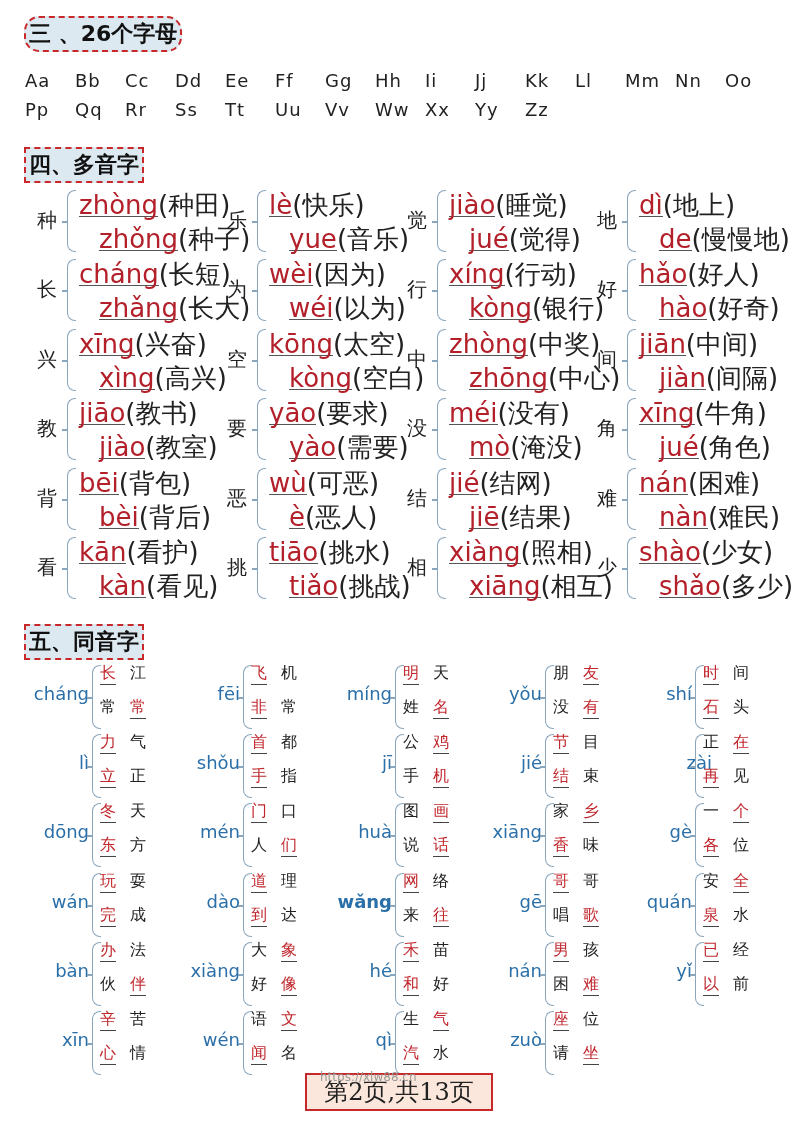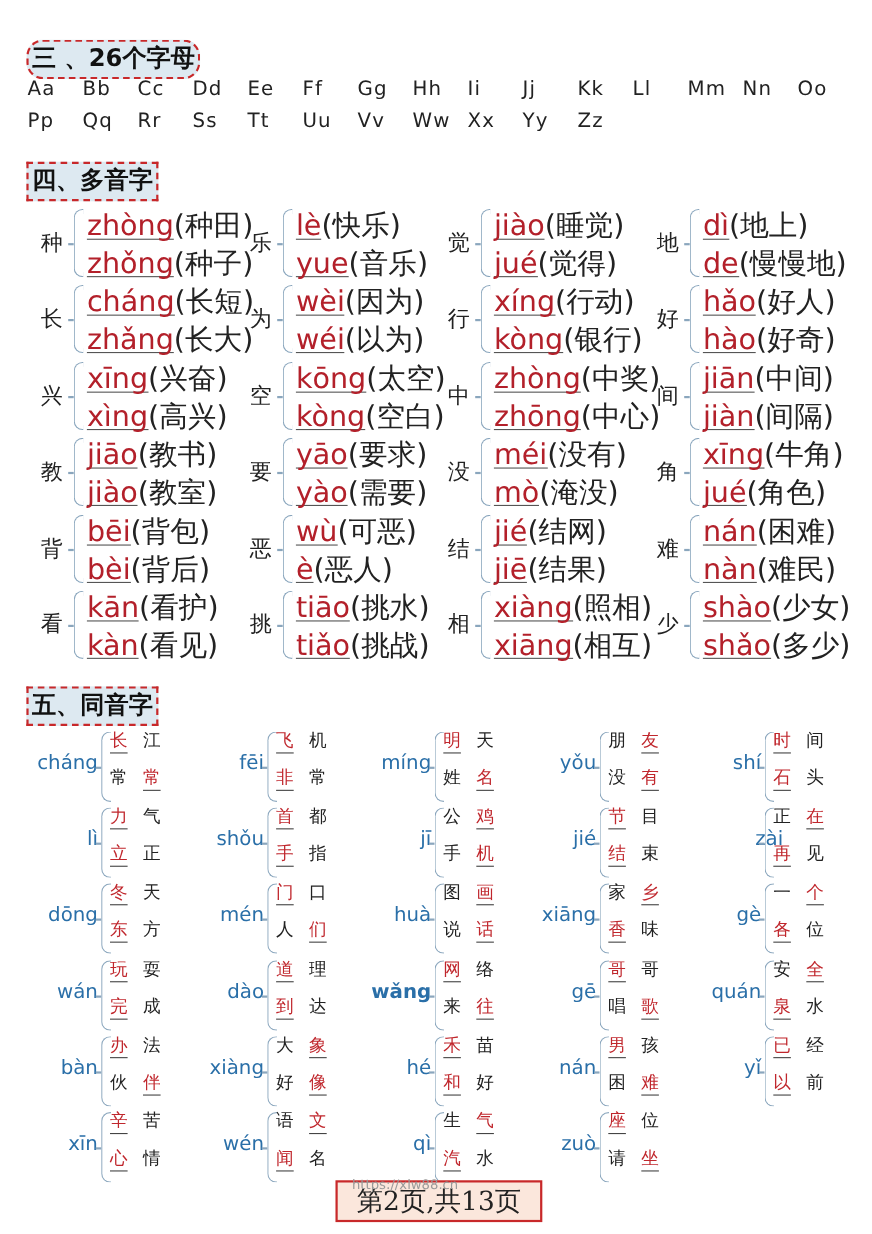--- a/index.html
+++ b/index.html
@@ -13,40 +13,40 @@
 
   
   .poly { position: absolute; height: 66px; }
   .poly .ch { position: absolute; left: 0; top: 19px; font-size: 20px; color: #222; }
   .brace { position: absolute; width: 8px; border: 1.5px solid #8aa6bd; border-right: none;
            border-radius: 8px 0 0 8px; }
   .brace::before { content: ""; position: absolute; left: -6px; top: 50%; width: 5px; height: 1.5px; background: #8aa6bd; }
   .poly .brace { left: 30px; top: 2px; height: 60px; }
   .poly .ln { position: absolute; left: 42px; font-size: 26px; white-space: nowrap; }
   .poly .ln1 { top: 0; }
-  .poly .ln2 { top: 34px; }
+  .poly .ln2 { top: 34px; margin-left: 20px; }
   .py { color: #b3202a; border-bottom: 1.5px solid #555; display: inline-block; line-height: 22px; }
   .gl { color: #222; }
 
   
   .homo { position: absolute; height: 66px; }
   .homo .py2 { position: absolute; right: 0; top: 20px; font-size: 18px; color: #2a6fa8; white-space: nowrap; text-align: right; }
   .red { color: #c0272d; border-bottom: 1.5px solid #444; }
   .blk { color: #222; }
 
   .footer { position: absolute; left: 305px; top: 1073px; width: 184px; height: 34px;
             border: 2px solid #c8282a; background: #fbe7dc;
             font-family: "DejaVu Serif", "Liberation Serif", serif; font-size: 24px; line-height: 34px;
             text-align: center; color: #222; }
   .wm { position: absolute; left: 320px; top: 1070px; font-size: 12px; color: #999; }
 </style>
 </head>
 <body>
 
-<div class="sec-title" style="top:36px;border-radius:15px;">三 、26个字母</div>
+<div class="sec-title" style="top:16px;border-radius:15px;">三 、26个字母</div>
 <div class="alpha-row" style="top:70px;" id="arow1">
     <span>Aa</span>
     <span>Bb</span>
     <span>Cc</span>
     <span>Dd</span>
     <span>Ee</span>
     <span>Ff</span>
     <span>Gg</span>
     <span>Hh</span>
     <span>Ii</span>

